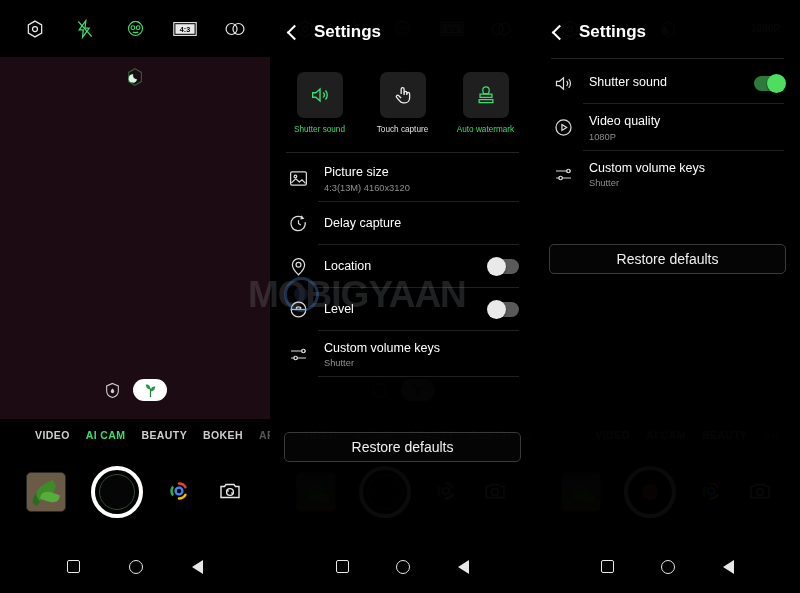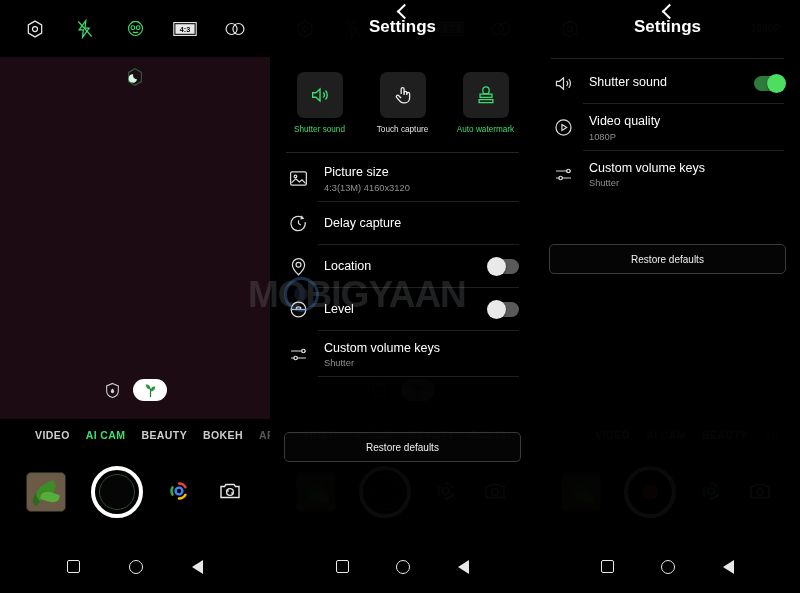--- a/index.html
+++ b/index.html
@@ -112,23 +112,22 @@
     border-bottom:7px solid transparent; border-right:11px solid #e8e8e8;
   }
 
   
   .sheet {
     position:absolute; left:0; right:0; top:0; bottom:53px;
     z-index:10; color:#fff;
     background:linear-gradient(to bottom, rgba(0,0,0,.80) 0%, rgba(0,0,0,.92) 18%, rgba(0,0,0,.92) 72%, rgba(0,0,0,.80) 100%);
   }
   .sheet-head {
-    height:52px; display:flex; align-items:center; padding:0 16px;
+    height:52px; display:flex; align-items:center; gap:14px; padding:0 16px;
     margin-top:6px;
-    flex-direction:column;
   }
   .back-chev {
     width:11px; height:11px; border-left:2.2px solid #fff; border-bottom:2.2px solid #fff;
     transform:rotate(45deg); margin-left:3px;
   }
   .sheet-title { font-size:17px; font-weight:bold; color:#fff; }
 
   
   .quick {
     display:flex; justify-content:space-around; padding:14px 8px 10px;
@@ -163,21 +162,21 @@
     position:absolute; top:-2px; width:19px; height:19px; border-radius:50%;
     box-shadow:0 1px 2px rgba(0,0,0,.6);
   }
   .tgl.off .knob { left:-2px; background:#e9e9e9; }
   .tgl.on  .knob { right:-2px; background:#4ede5f; }
 
   .restore {
     position:absolute; left:14px; right:14px;
     height:30px; border:1px solid #3a3a3a; border-radius:5px;
     display:flex; align-items:center; justify-content:center;
-    font-size:10px; color:#f0f0f0; background:rgba(10,10,10,.5);
+    font-size:14px; color:#f0f0f0; background:rgba(10,10,10,.5);
   }
   #restore2 { top:432px; }
   #restore3 { top:244px; }
 
   
   .watermark {
     position:absolute; left:248px; top:272px; width:304px; height:46px;
     z-index:20; pointer-events:none;
     display:flex; align-items:center; gap:4px;
   }

